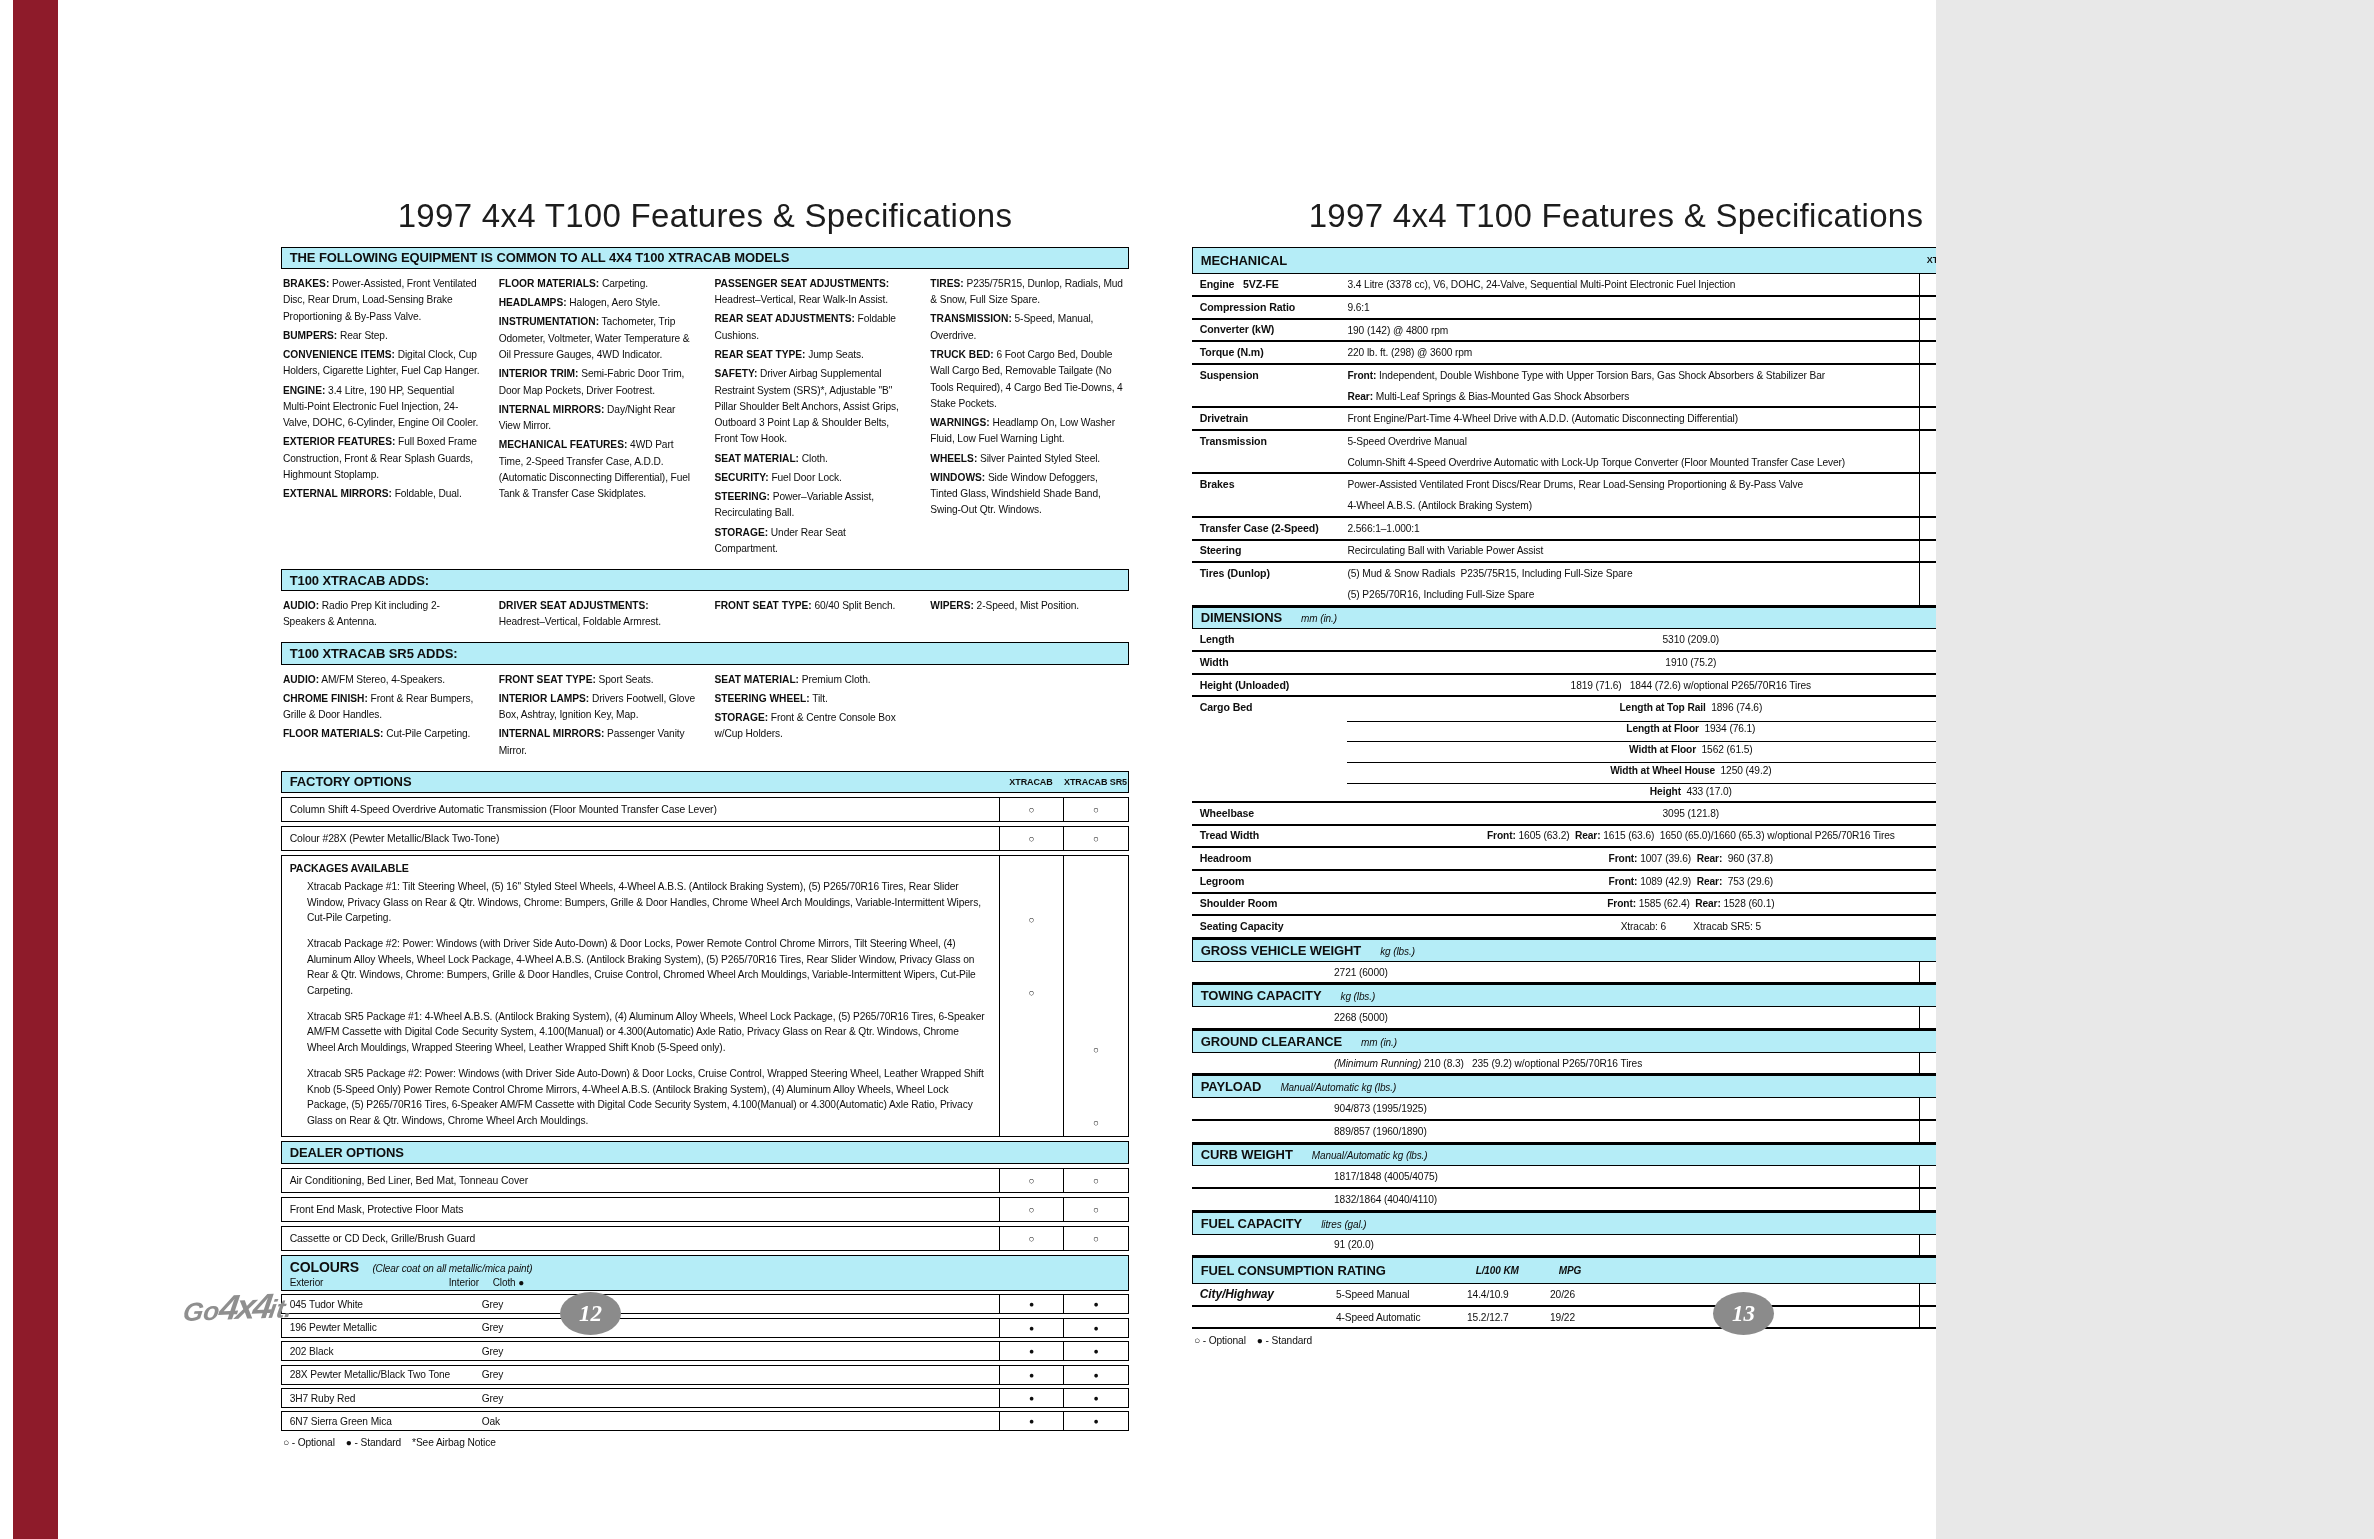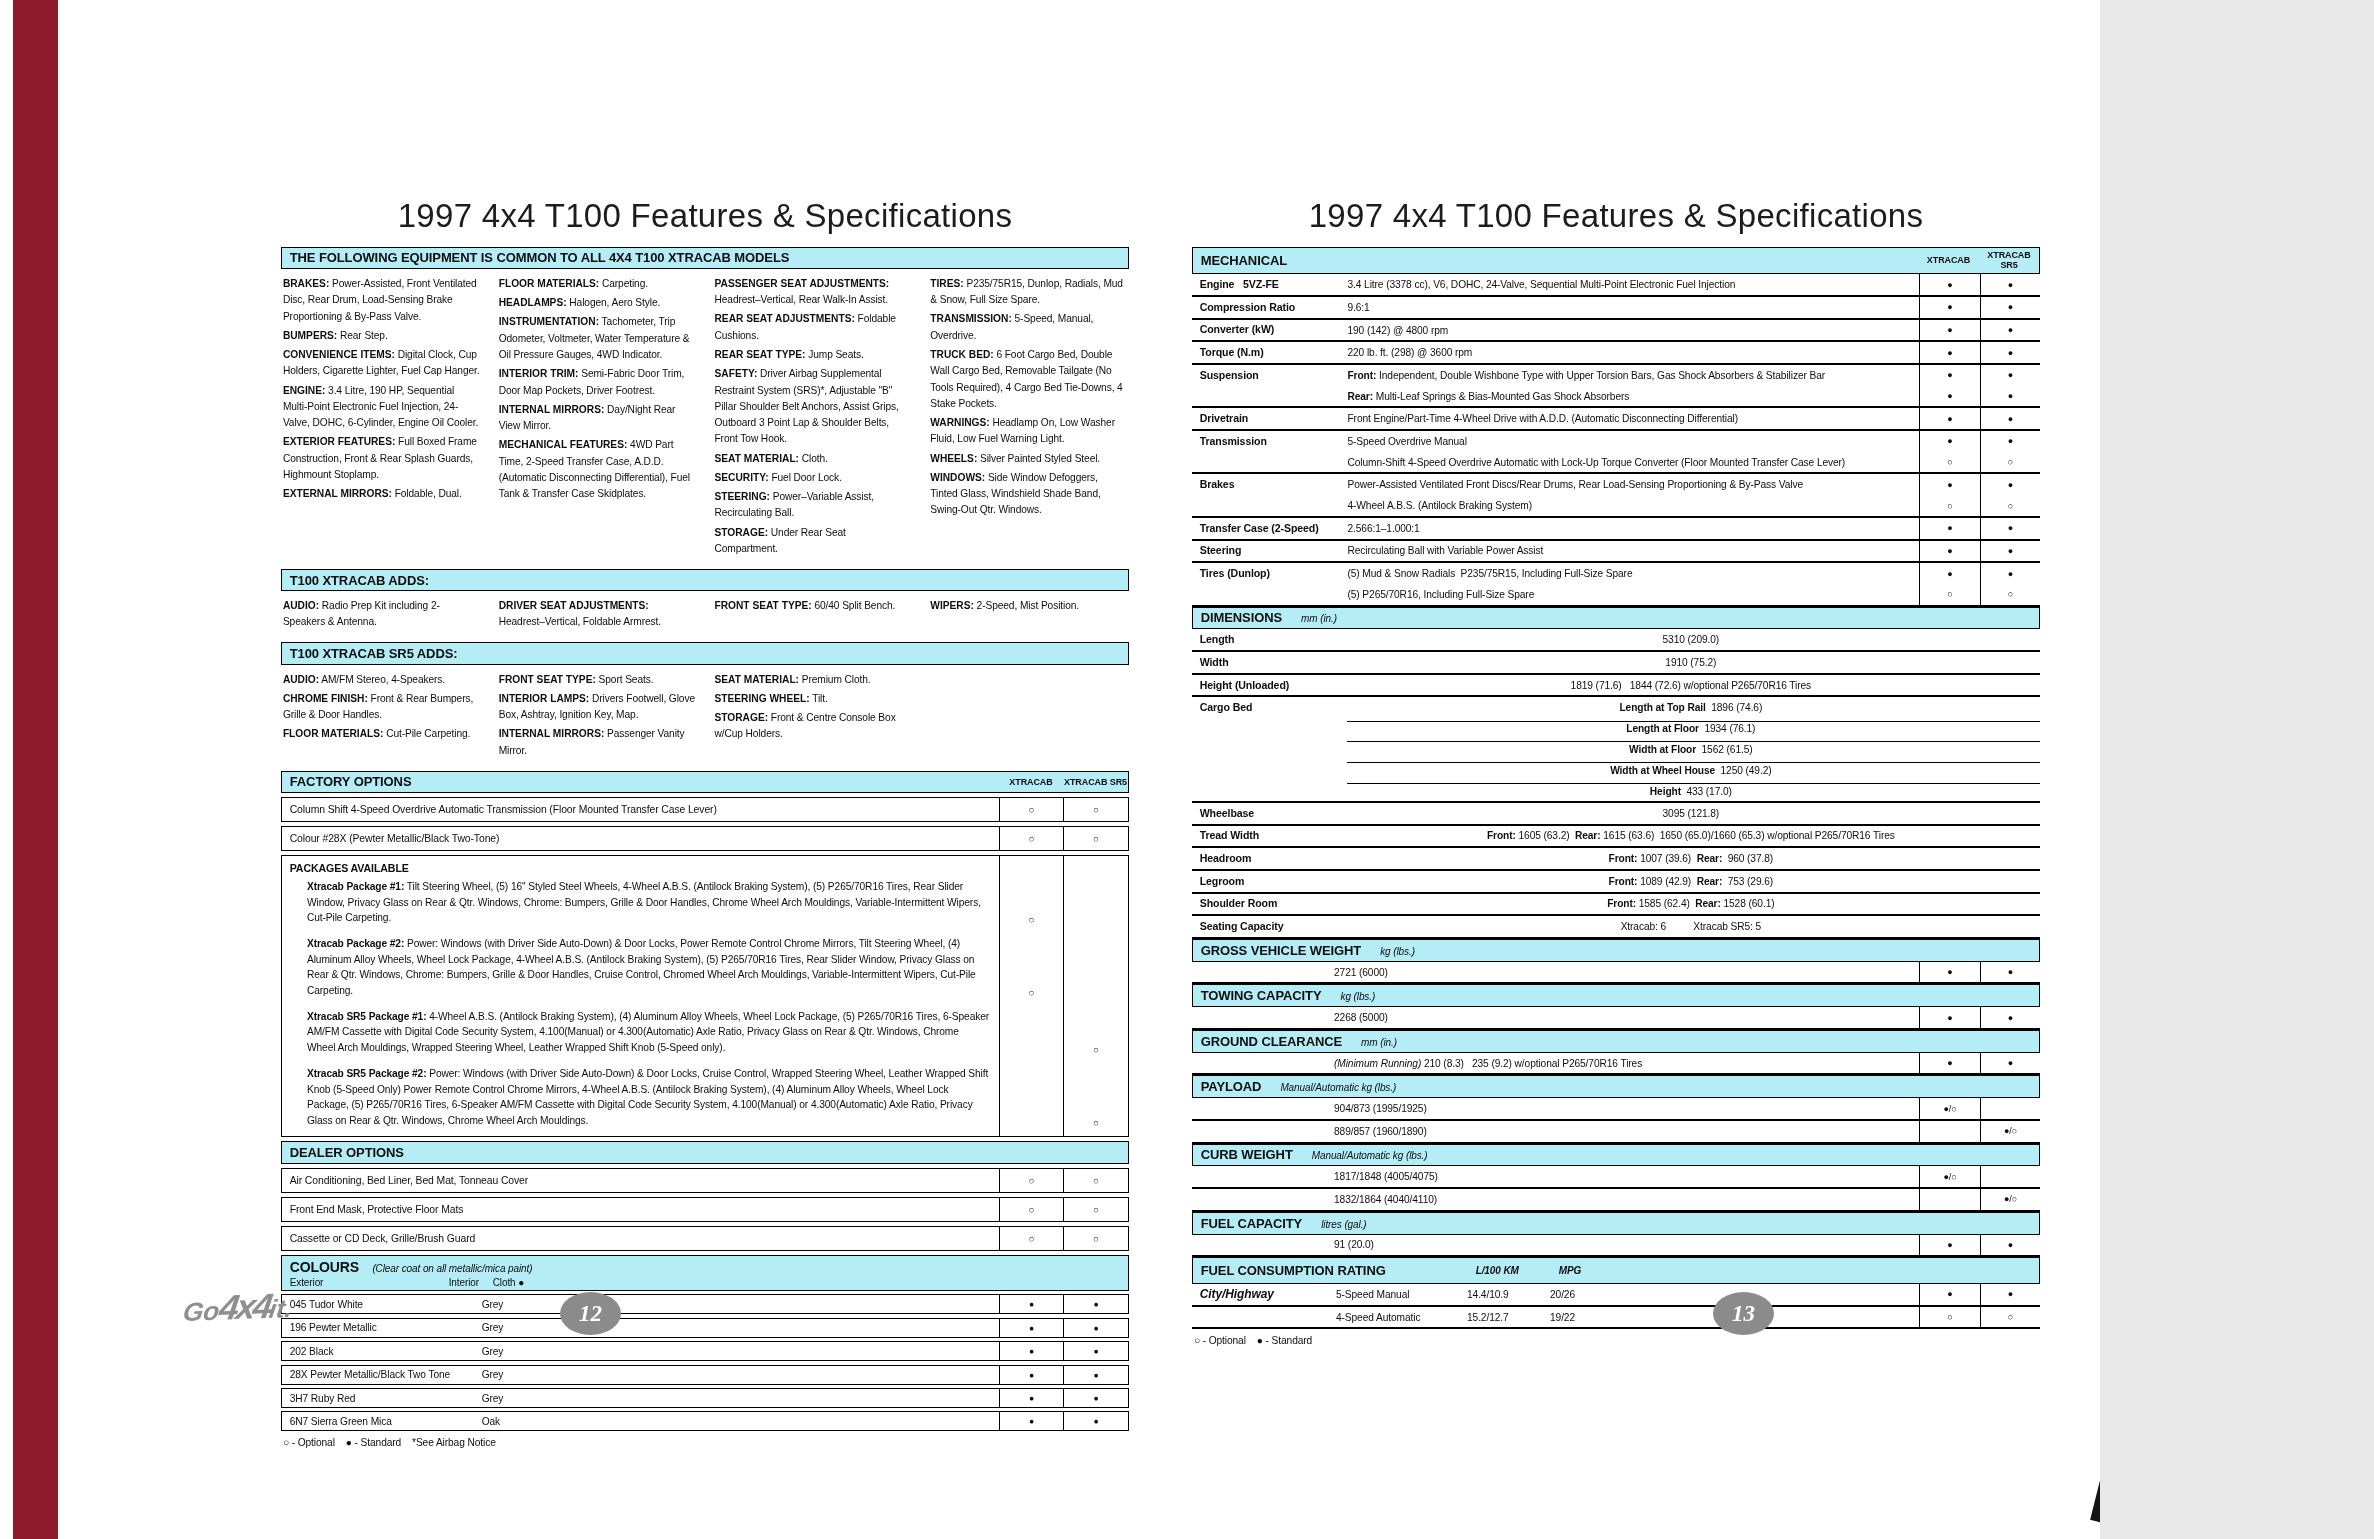--- a/index.html
+++ b/index.html
@@ -1,16 +1,16 @@
 <!DOCTYPE html>
 <html style="--cyan: #b5edf7;"><head>
 <meta charset="utf-8">
 <style>
   html,body{margin:0;padding:0;background:#e8e8e8;}
-  .canvas{position:relative;width:2100px;height:1539px;background:#ffffff;overflow:hidden;
+  .canvas{position:relative;width:1936px;height:1539px;background:#ffffff;overflow:hidden;
     font-family:"Liberation Sans",sans-serif;color:#0e0e0e;letter-spacing:-0.1px;}
   .spine{position:absolute;left:12.5px;top:0;width:45px;height:1539px;}
   .page{position:absolute;top:197px;width:848px;}
   .page-left{left:281px;}
   .page-right{left:1192px;}
   .ptitle{text-align:center;font-size:33px;font-weight:400;color:#1c1c1c;letter-spacing:0.3px;margin:0 0 11.5px 0;}
   
   .hdr{background:var(--cyan);border:1.5px solid #000;font-weight:700;font-size:13px;
     padding:2.9px 7.7px;display:grid;align-items:center;}
   .hdr.plain{grid-template-columns:1fr;}
@@ -22,21 +22,21 @@
   .feat{margin:0 0 2.9px 0;font-size:10.2px;line-height:1.6;}
   .feat b{letter-spacing:0;}
   
   .orow{display:grid;grid-template-columns:1fr 64px 65px;border:1.5px solid #000;margin-top:3.8px;
     min-height:23px;align-items:center;background:#fff;}
   .otext{font-size:10.4px;padding:1.9px 7.7px;}
   .omark{border-left:1.5px solid #000;align-self:stretch;display:flex;align-items:center;justify-content:center;font-size:9.6px;}
   .pkgbox{display:grid;grid-template-columns:1fr 64px 65px;border:1.5px solid #000;margin-top:3.8px;background:#fff;}
   .ptext{font-size:10.2px;line-height:1.55;padding:2.9px 9.6px 6.7px 7.7px;}
   .ptext.pkghead{padding:3.8px 7.7px 0 7.7px;font-weight:700;font-size:10.6px;}
-  .ptext .pname{font-weight:700;text-align:right;}
+  .ptext .pname{font-weight:400;text-align:right;}
   .ptext.indent{padding-left:25px;}
   .pmark{border-left:1.5px solid #000;display:flex;align-items:flex-end;justify-content:center;
     font-size:9.6px;padding-bottom:7.7px;}
   
   .chdr{background:var(--cyan);border:1.5px solid #000;padding:2.9px 7.7px 1.9px 7.7px;margin-top:4.8px;}
   .chdr .l1{display:flex;align-items:baseline;gap:13.4px;}
   .chdr .l1 b{font-size:14px;}
   .chdr .l1 i{font-size:10px;}
   .chdr .l2{display:flex;font-size:10px;margin-top:1.9px;}
   .chdr .l2 .ext{width:159px;}

